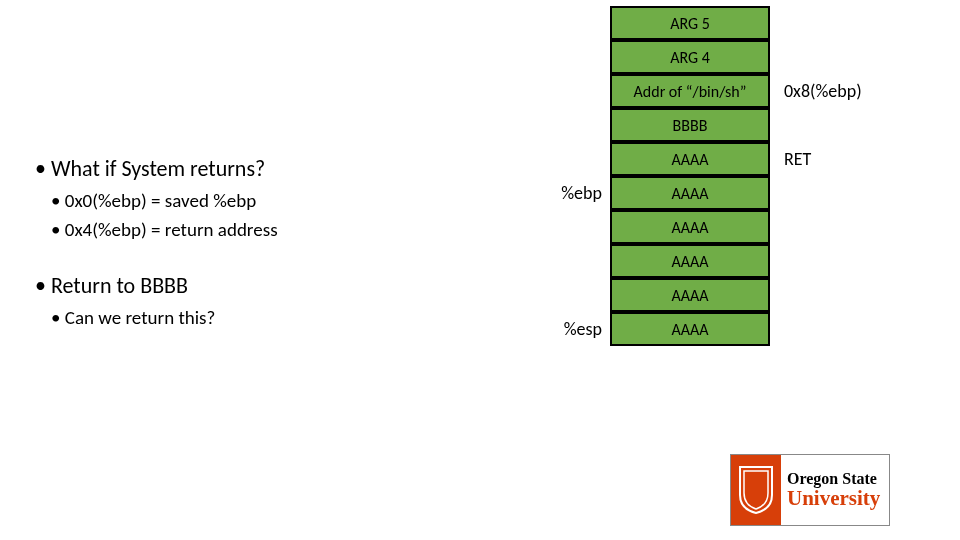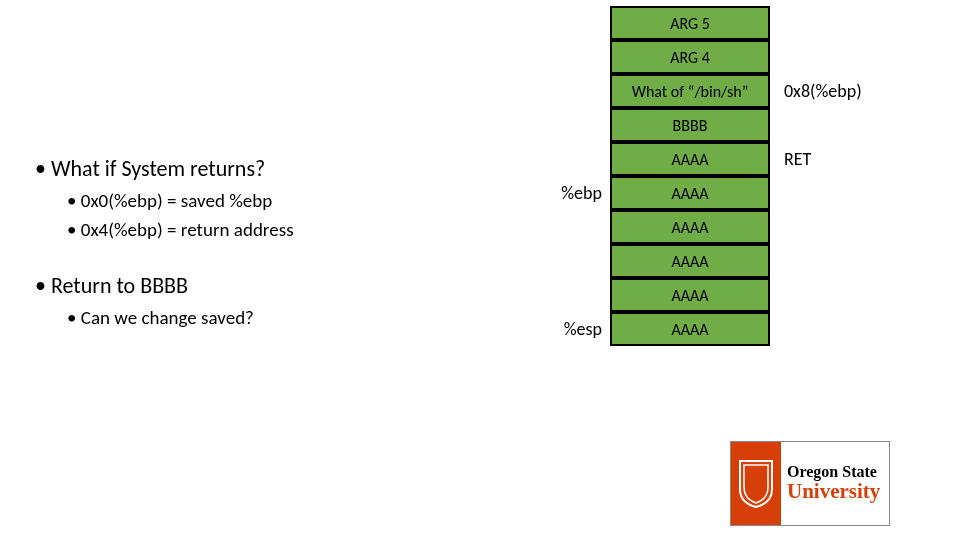--- a/index.html
+++ b/index.html
@@ -1,74 +1,74 @@
 <!DOCTYPE html>
 <html><head>
 <meta charset="utf-8">
 <style>
   * { box-sizing: border-box; margin: 0; padding: 0; }
   html, body { width: 960px; height: 540px; background: #fff; font-family: Calibri, Arial, sans-serif; color: #000; overflow: hidden; }
   .slide { position: relative; width: 960px; height: 540px; }
   .title { position: absolute; left: 35px; top: 54px; font-size: 37px; font-family: Arial, sans-serif; font-weight: 400; }
   .body-text { position: absolute; left: 35px; top: 142px; font-size: 22px; line-height: 1.35; }
   .b1 { margin-top: 12px; }
-  .b2 { margin-left: 32px; margin-top: 4px; font-size: 19px; }
+  .b2 { margin-left: 16px; margin-top: 4px; font-size: 19px; }
   .spacer { height: 16px; }
   .diagram { position: absolute; left: 610px; top: 6px; }
   .cellwrap { position: relative; height: 34px; }
   .cell {
     width: 160px; height: 34px; border: 2px solid #000;
     background: #70ad47; color: #000; font-size: 16px;
     display: flex; align-items: center; justify-content: center;
     font-family: Calibri, Arial, sans-serif;
   }
   .cell.addr { font-size: 16px; }
   .lbl-left {
     position: absolute; right: 168px; top: 0; height: 34px;
     display: flex; align-items: center; font-size: 18px; color: #000;
   }
   .lbl-right {
     position: absolute; left: 168px; top: 0; height: 34px;
     display: flex; align-items: center; font-size: 18px; color: #000; padding-left: 6px;
   }
-  .logo { position: absolute; right: 70px; bottom: 14px; width: 160px; height: 85px; border: 1px solid #888; display: flex; }
+  .logo { position: absolute; right: 70px; bottom: 14px; width: 160px; height: 72px; border: 1px solid #888; display: flex; }
   .logo-shield { width: 50px; background: #d73f09; position: relative; display:flex; align-items:center; justify-content:center; }
   .logo-text-box { flex: 1; display: flex; flex-direction: column; justify-content: center; padding-left: 6px; font-family: Georgia, 'Times New Roman', serif; }
   .logo-line1 { font-size: 16px; font-weight: bold; color: #000; }
   .logo-line2 { font-size: 21px; font-weight: bold; color: #d73f09; margin-top: -2px; }
   .shield-svg { width: 36px; height: 50px; }
 </style>
 </head>
 <body>
 <div class="slide">
 
 
 <div class="body-text">
   <div class="b1">• <span>What if System returns?</span></div>
   <div class="b2">• <span>0x0(%ebp) = saved %ebp</span></div>
   <div class="b2">• <span>0x4(%ebp) = return address</span></div>
   <div class="spacer"></div>
   <div class="b1">• <span>Return to BBBB</span></div>
-  <div class="b2">• <span>Can we change saved?</span></div>
+  <div class="b2">• <span>Can we return this?</span></div>
 </div>
 
 <div class="diagram">
   <div class="cellwrap">
     <div class="lbl-left"></div>
     <div class="cell">ARG 5</div>
     <div class="lbl-right"></div>
   </div>
   <div class="cellwrap">
     <div class="lbl-left"></div>
     <div class="cell">ARG 4</div>
     <div class="lbl-right"></div>
   </div>
   <div class="cellwrap">
     <div class="lbl-left"></div>
-    <div class="cell addr">What of “/bin/sh”</div>
+    <div class="cell addr">Addr of “/bin/sh”</div>
     <div class="lbl-right">0x8(%ebp)</div>
   </div>
   <div class="cellwrap">
     <div class="lbl-left"></div>
     <div class="cell">BBBB</div>
     <div class="lbl-right"></div>
   </div>
   <div class="cellwrap">
     <div class="lbl-left"></div>
     <div class="cell">AAAA</div>

